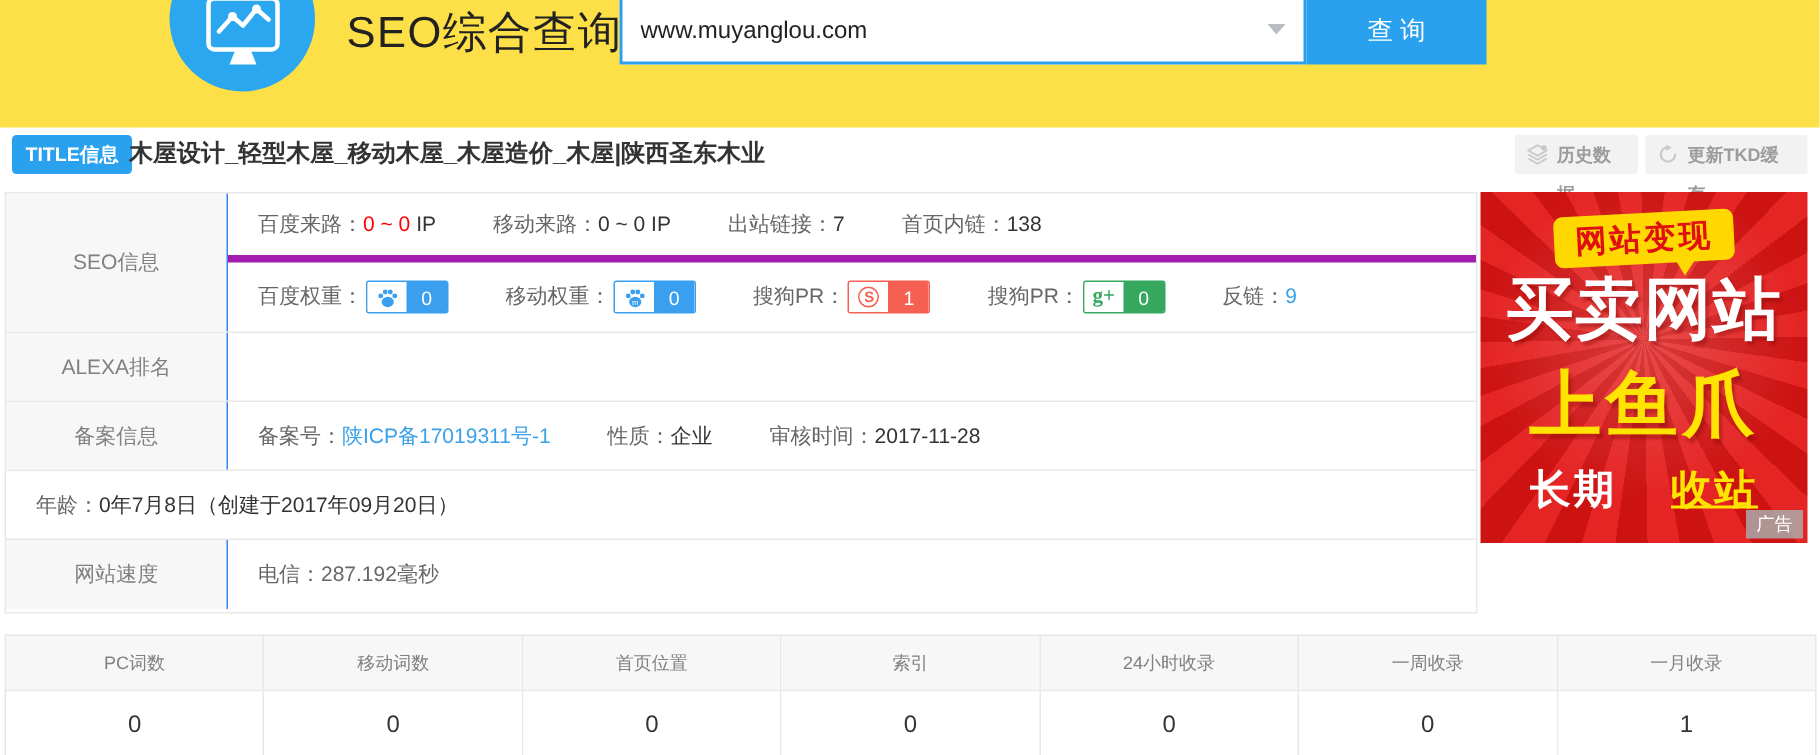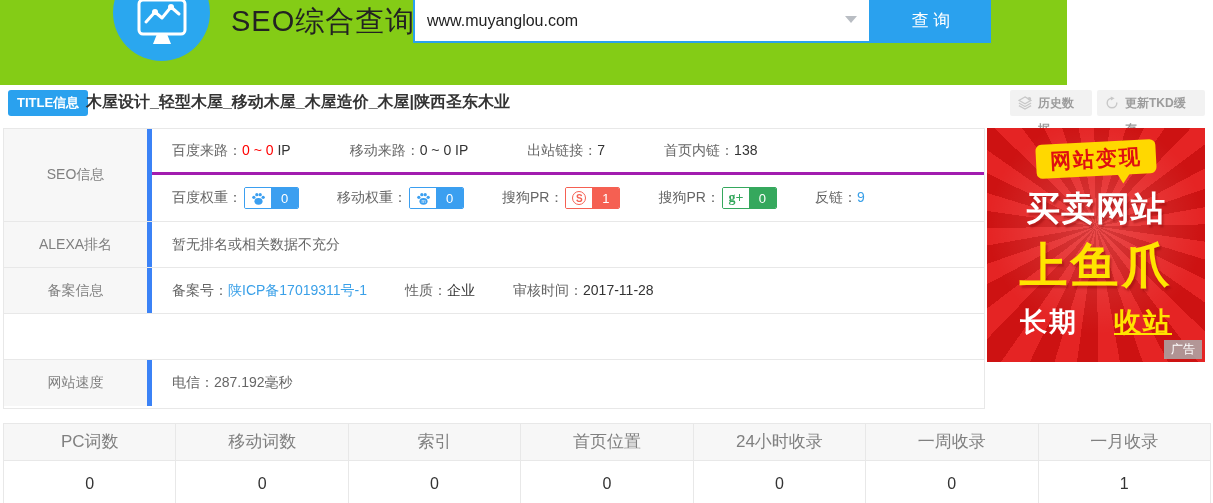--- a/index.html
+++ b/index.html
@@ -1,19 +1,19 @@
 <!DOCTYPE html>
 <html><head>
 <meta charset="utf-8">
 <style>
   * { margin:0; padding:0; box-sizing:border-box; }
   html,body { width:1213px; height:503px; overflow:hidden; background:#fff;
     font-family:"Liberation Sans","DejaVu Sans",sans-serif; }
   
-  .header { position:absolute; left:0; top:0; width:1067px; height:85px; background:#84cc16; }
+  .header { position:absolute; left:0; top:0; width:1213px; height:85px; background:#fde047; }
   .logo-circle { position:absolute; left:113px; top:-36px; width:97px; height:97px;
     border-radius:50%; background:#2aa7ef; display:flex; align-items:center; justify-content:center; }
   .logo-circle svg { margin-top:26px; }
   .app-title { position:absolute; left:231px; top:2px; font-size:29px; color:#222; font-weight:400; letter-spacing:1px; }
   .search-wrap { position:absolute; left:413px; top:-2px; height:45px; }
   .search-input { position:absolute; left:0; top:0; width:458px; height:45px;
     border:2px solid #2aa1ee; background:#fff; font-size:16px; color:#222;
     padding:0 34px 0 12px; outline:none; font-family:inherit; }
   .search-caret { position:absolute; left:432px; top:18px; width:0; height:0;
     border-left:6px solid transparent; border-right:6px solid transparent; border-top:7px solid #b9bdc3; }
@@ -28,27 +28,27 @@
     color:#9c9c9c; font-size:12px; border-radius:2px; padding:0 10px 0 28px; cursor:pointer; }
   .tb-btn svg { position:absolute; left:8px; top:6px; }
   .btn-history { left:1010px; width:82px; }
   .btn-refresh { left:1097px; width:108px; }
   
   .info-table { position:absolute; left:3px; top:128px; width:982px; height:281px;
     border:1px solid #e8e8e8; }
   .irow { display:flex; border-bottom:1px solid #e8e8e8; }
   .irow:last-child { border-bottom:none; }
   .ilabel { width:148px; background:#f7f7f7; color:#808080; font-size:14px;
-    display:flex; align-items:center; justify-content:center; border-right:5px solid #3b82f6; }
+    display:flex; align-items:center; justify-content:center; border-right:1px solid #3b82f6; }
   .icontent { flex:1; display:flex; align-items:center; padding-left:20px; font-size:14px; color:#555; }
   .row-seo { height:93px; }
   .row-h47 { height:46px; }
   .seo-lines { flex:1; display:flex; flex-direction:column; }
   .seo-line { height:46px; display:flex; align-items:center; padding-left:20px; font-size:14px; }
-  .seo-line.first { border-bottom:3px solid #a21caf;gap:21px; }
+  .seo-line.first { border-bottom:5px solid #a21caf; }
   .kv { margin-right:38px; white-space:nowrap; }
   .kv .k { color:#666; }
   .kv .v { color:#333; }
   .kv .v.red { color:#ff0000; }
   .kv .v.link { color:#3aa0e8; }
   
   .badge { display:inline-flex; height:22px; border-radius:2px; overflow:hidden;
     vertical-align:middle; margin-left:2px; }
   .badge .ic { width:26px; background:#fff; display:flex; align-items:center; justify-content:center; }
   .badge .num { width:27px; color:#fff; font-size:13px; display:flex; align-items:center; justify-content:center; }
@@ -63,34 +63,34 @@
     background:#d61518;
     background:
       radial-gradient(circle at 50% 42%, rgba(255,255,255,0.18), rgba(255,255,255,0) 62%),
       repeating-conic-gradient(from 8deg at 50% 42%, #e52424 0deg 9deg, #cd1212 9deg 18deg);
     text-align:center; cursor:pointer; }
   .ad-bubble { display:inline-block; margin-top:14px; background:#ffd800; color:#e01010;
     font-size:21px; font-weight:bold; padding:3px 14px; border-radius:6px; transform:rotate(-3deg);
     position:relative; letter-spacing:2px; }
   .ad-bubble:after { content:""; position:absolute; right:26px; bottom:-9px; width:0; height:0;
     border-left:6px solid transparent; border-right:8px solid transparent; border-top:11px solid #ffd800; }
-  .ad-l1 { margin-top:10px; color:#fff; font-size:34px; font-weight:900; letter-spacing:1px;
+  .ad-l1 { color:#fff; font-size:45px; font-weight:900; letter-spacing:1px;
     text-shadow:2px 3px 2px rgba(120,0,0,.35); }
   .ad-l2 { margin-top:2px; color:#ffe400; font-size:48px; font-weight:900; letter-spacing:3px;
     text-shadow:2px 3px 2px rgba(120,0,0,.35); }
   .ad-l3 { margin-top:6px; font-size:27px; font-weight:bold; letter-spacing:2px; }
   .ad-l3 .w { color:#fff; margin-right:36px; } .ad-l3 .y { color:#ffe400;text-decoration:underline; }
   .ad-tag { position:absolute; right:3px; bottom:3px; background:rgba(170,170,170,.85);
     color:#fff; font-size:12px; padding:1px 7px; }
   
   .stats { position:absolute; left:3px; top:423px; width:1208px; border:1px solid #e8e8e8; }
   .srow { display:flex; }
   .scell { flex:1; text-align:center; border-right:1px solid #e8e8e8; }
   .scell:last-child { border-right:none; }
-  .shead .scell { background:#f7f7f7; color:#808080; font-size:17px; height:36px; line-height:36px; }
+  .shead .scell { background:#f7f7f7; color:#808080; font-size:12px; height:36px; line-height:36px; }
   .sval .scell { background:#fff; color:#333; font-size:16px; height:46px; line-height:46px; }
   .shead { border-bottom:1px solid #e8e8e8; }
 </style>
 </head>
 <body>
 
 <div class="header">
   <div class="logo-circle">
     <span>
       <svg width="54" height="52" viewBox="0 0 54 52">
@@ -198,41 +198,43 @@
         </span>
         <span class="kv">
           <span class="k">反链：</span><span class="v link">9</span>
         </span>
       </div>
     </div>
   </div>
 
   <div class="irow row-h47">
     <div class="ilabel">ALEXA排名</div>
-    <div class="icontent">
-        <span class="k" style="color:#666;">暂无排名或相关数据不充分</span>
-      </div>
   </div>
 
   <div class="irow row-h47">
     <div class="ilabel">备案信息</div>
     <div class="icontent">
       <span class="kv">
         <span class="k">备案号：</span><span class="v link">陕ICP备17019311号-1</span>
       </span>
       <span class="kv">
         <span class="k">性质：</span><span class="v">企业</span>
       </span>
       <span class="kv">
         <span class="k">审核时间：</span><span class="v">2017-11-28</span>
       </span>
     </div>
   </div>
 
   <div class="irow row-h47">
+    <div class="icontent">
+      <span class="kv">
+        <span class="k">年龄：</span><span class="v">0年7月8日（创建于2017年09月20日）</span>
+      </span>
+    </div>
   </div>
 
   <div class="irow row-h47">
     <div class="ilabel">网站速度</div>
     <div class="icontent">
       <span class="k" style="color:#666;">电信：287.192毫秒</span>
     </div>
   </div>
 </div>
 
@@ -243,22 +245,22 @@
   <div class="ad-l3">
     <span class="w">长期</span><span class="y">收站</span>
   </div>
   <div class="ad-tag">广告</div>
 </div>
 
 <div class="stats">
   <div class="srow shead">
     <div class="scell">PC词数</div>
     <div class="scell">移动词数</div>
+    <div class="scell">首页位置</div>
     <div class="scell">索引</div>
-    <div class="scell">首页位置</div>
     <div class="scell">24小时收录</div>
     <div class="scell">一周收录</div>
     <div class="scell">一月收录</div>
   </div>
   <div class="srow sval">
     <div class="scell">0</div>
     <div class="scell">0</div>
     <div class="scell">0</div>
     <div class="scell">0</div>
     <div class="scell">0</div>

